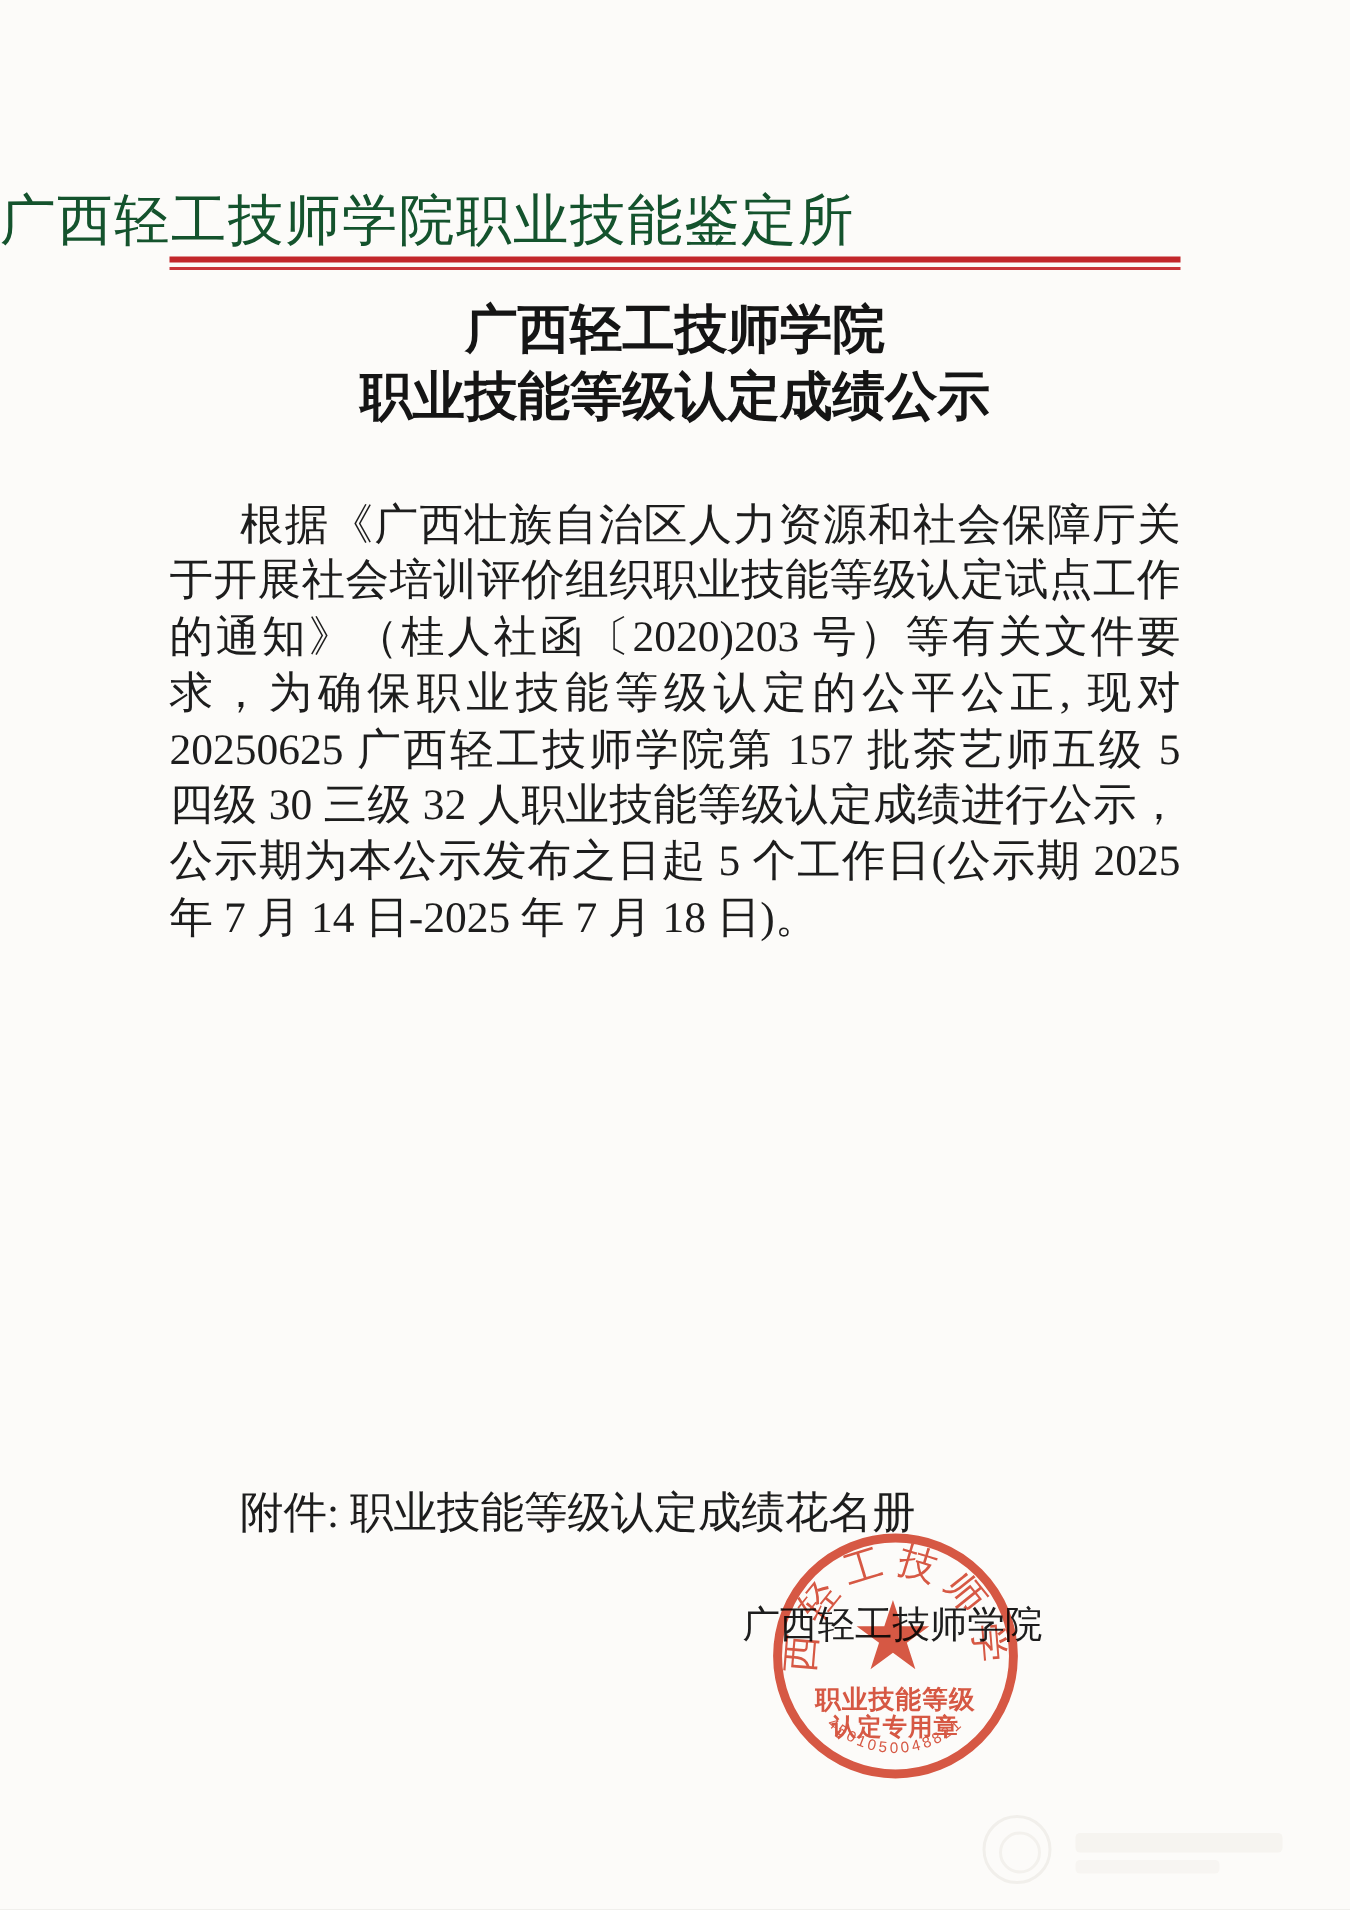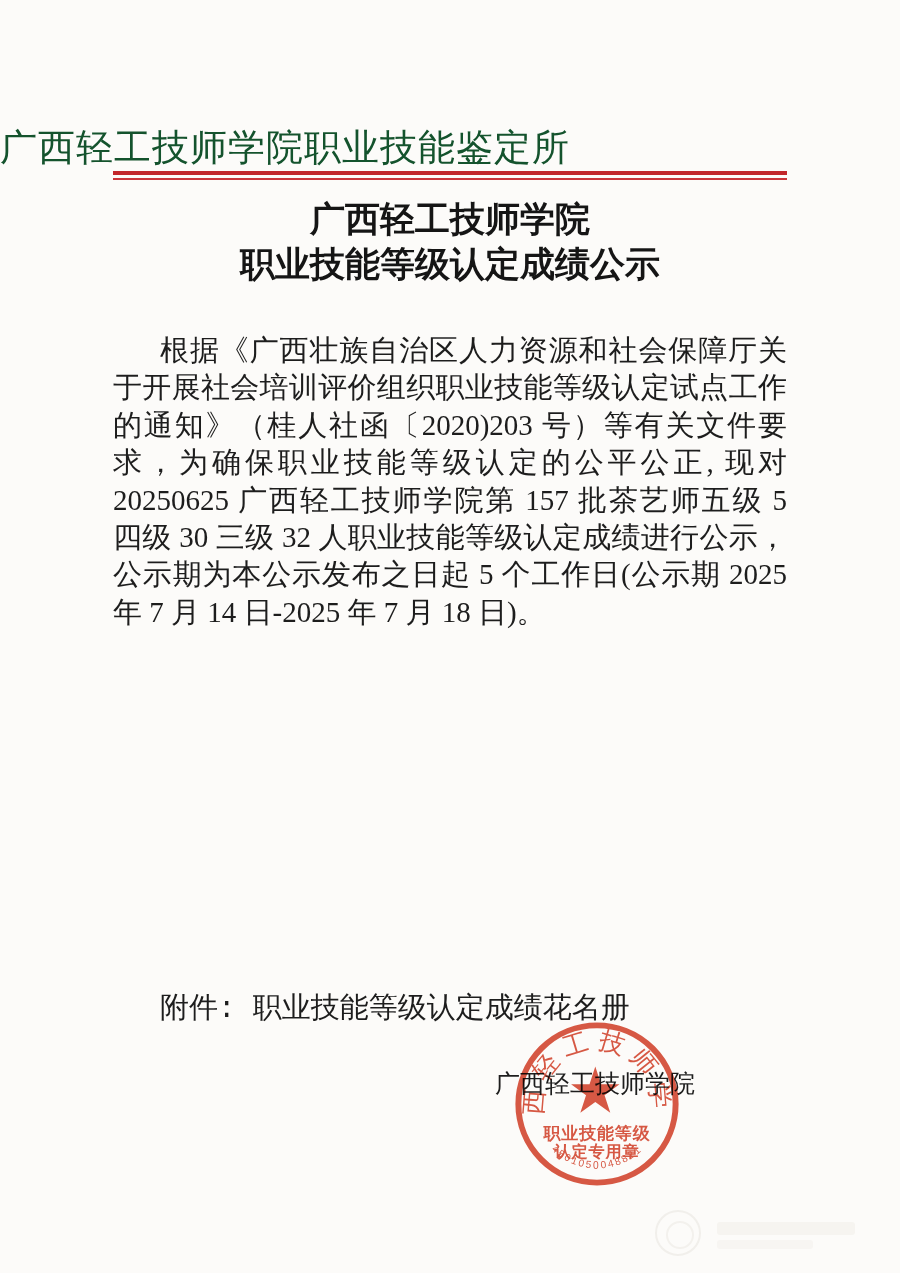--- a/index.html
+++ b/index.html
@@ -38,21 +38,21 @@
   
   .body-text{
     position:absolute;top:317px;left:113px;width:674px;
     font-size:29px;line-height:37.4px;
     text-align:justify;
     margin-top:15px;
   }
   .body-text p{margin:0;text-indent:47px;}
   .attachment{
     position:absolute;top:991px;left:160px;
-    font-size:29px;line-height:37px;font-family:Liberation Mono, monospace;
+    font-size:29px;line-height:37px;
   }
   
   .signature{
     position:absolute;top:1064px;left:449px;width:292px;
     text-align:center;
     font-size:25px;line-height:40px;
   }
   .signature .sig-date{margin-top:6px;}
   
   .seal{

